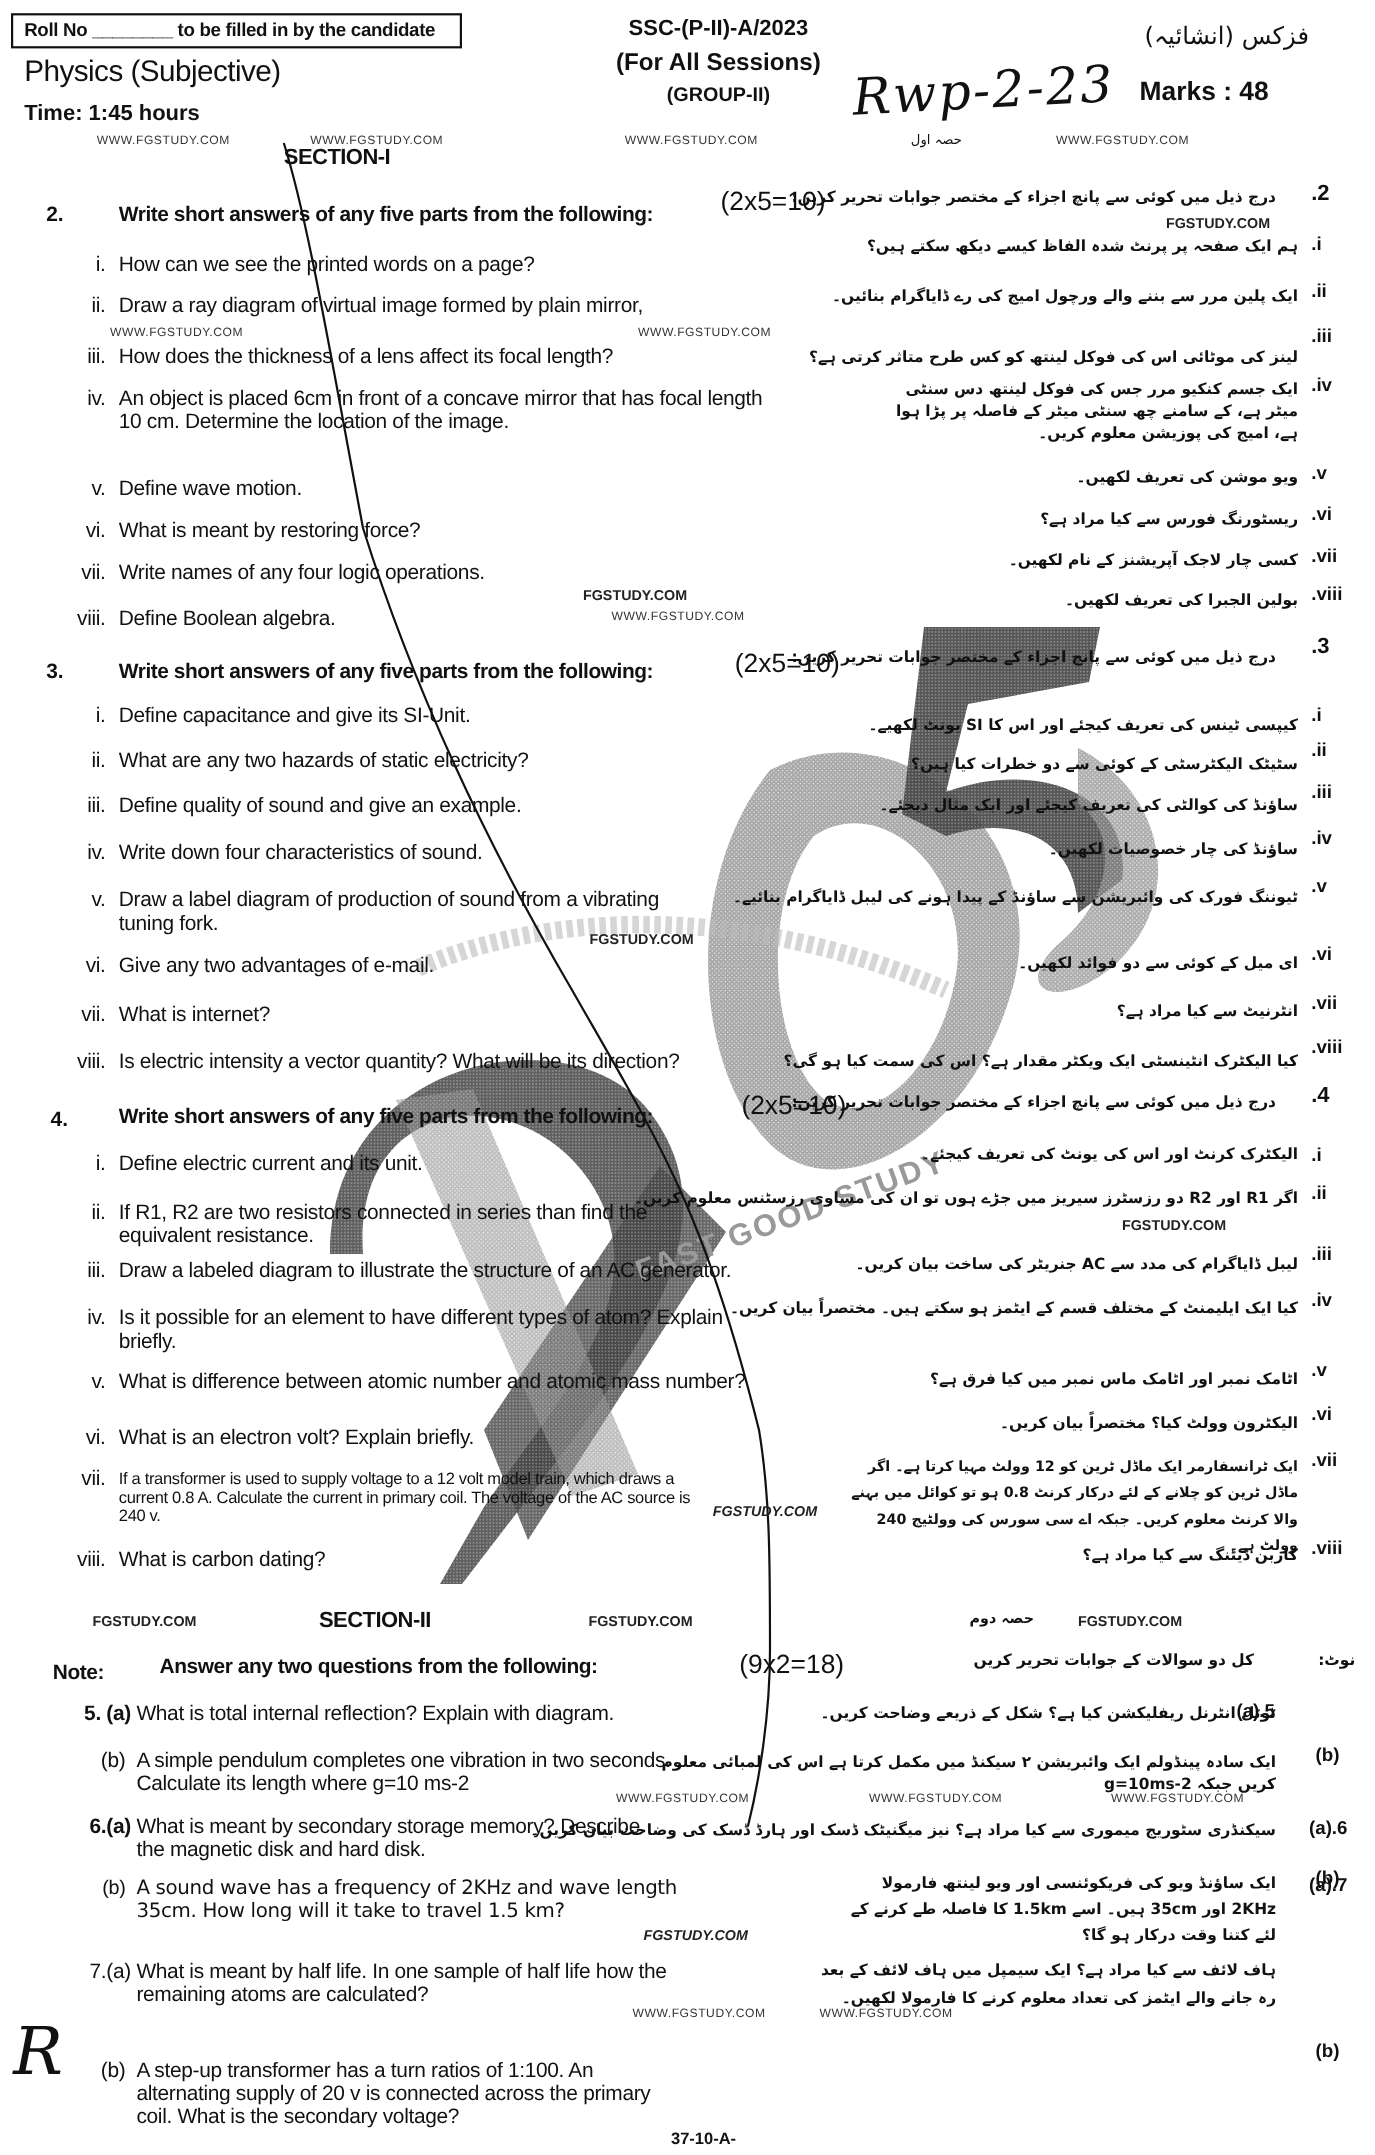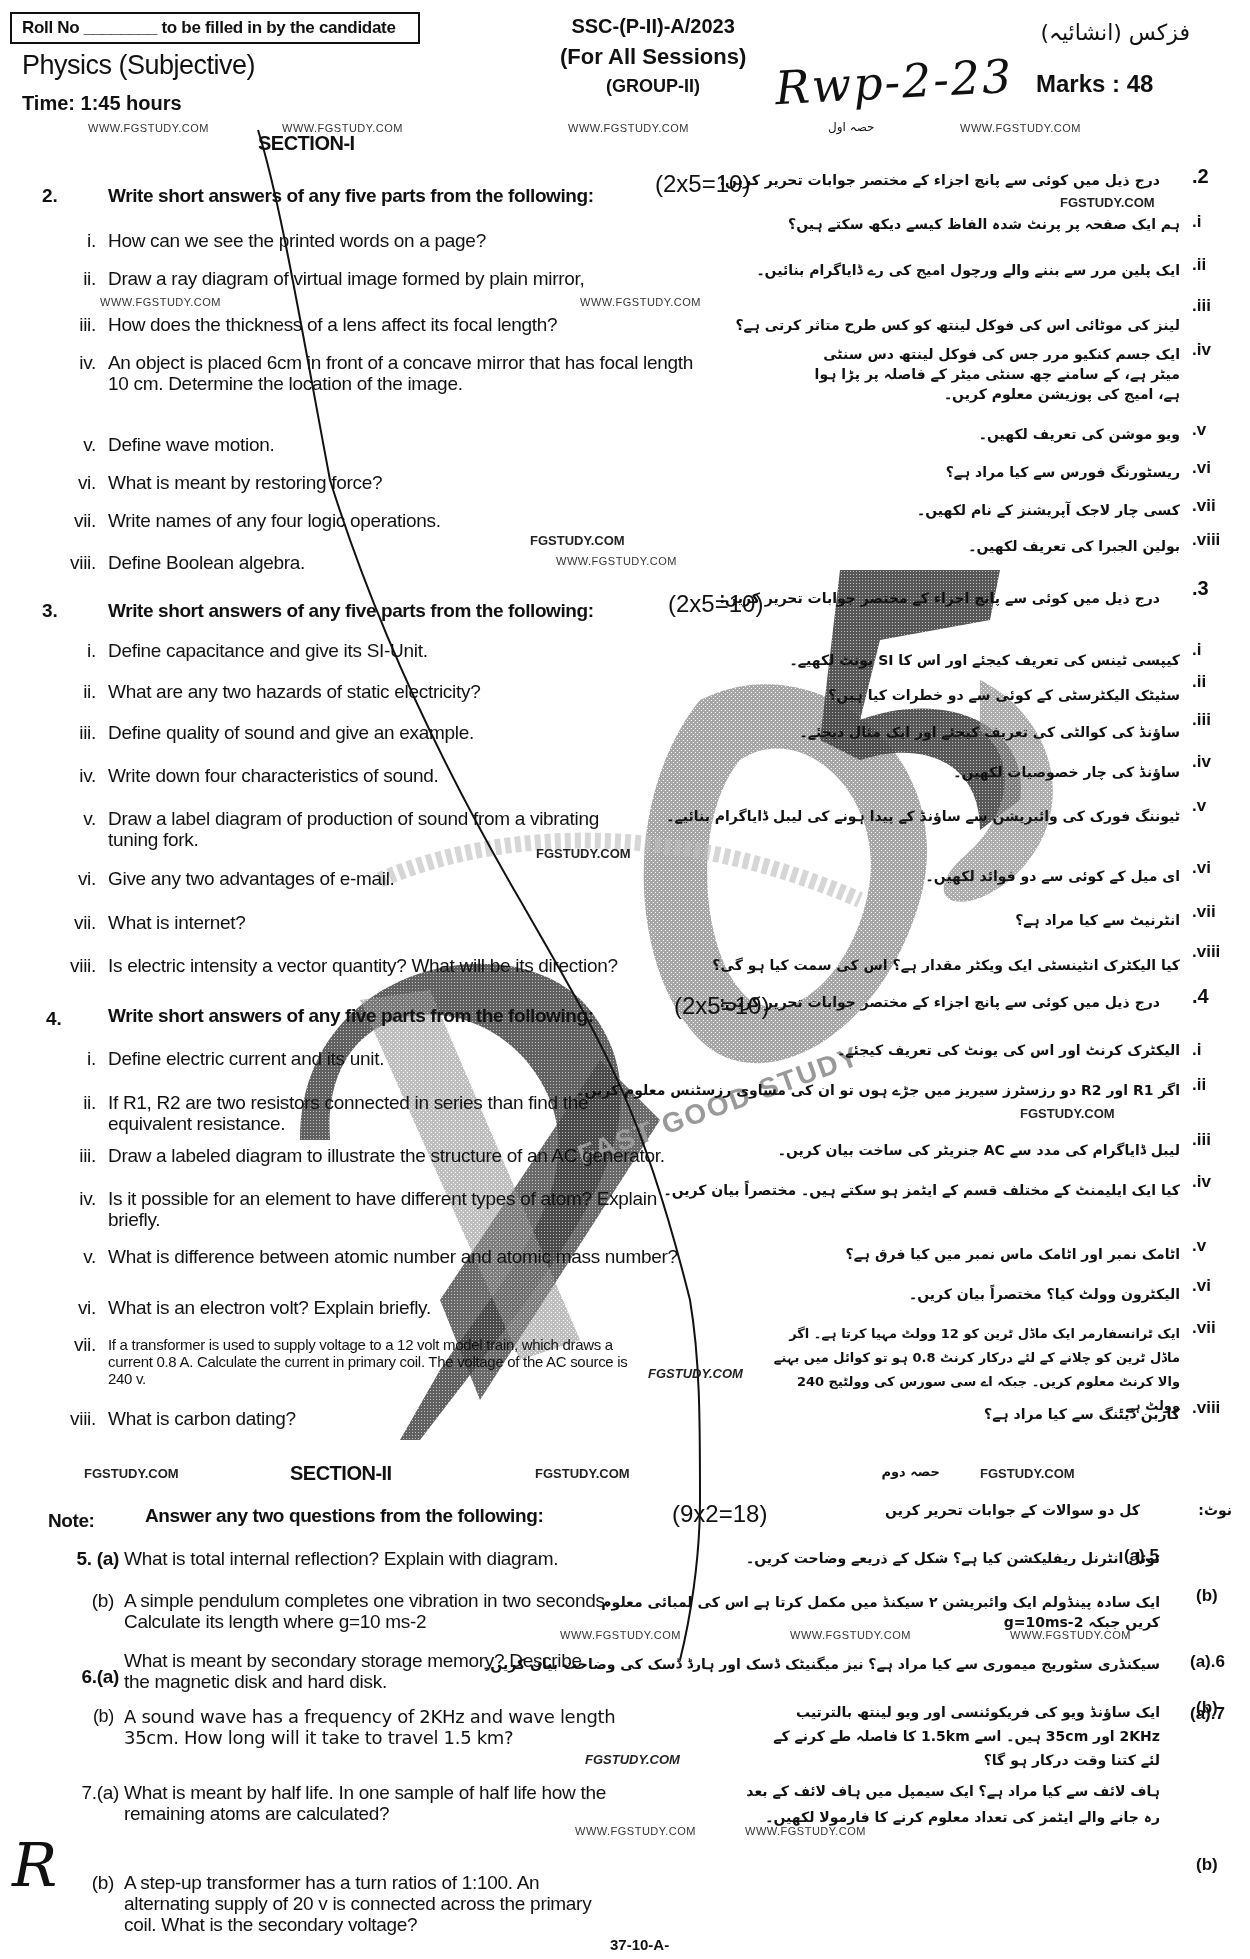--- a/index.html
+++ b/index.html
@@ -217,39 +217,39 @@
   <div class="u-item" style="top:1500px; right:110px;">کل دو سوالات کے جوابات تحریر کریں</div>
   <div class="u-item" style="top:1500px; right:18px;">نوٹ:</div>
 
   <div class="item" style="left:124px; top:1548px;"><span class="rn" style="left:-75px; width:70px; font-weight:bold;">5. (a)</span><span>What is total internal reflection? Explain with diagram.</span></div>
 
   <div class="item" style="left:124px; top:1590px; width:500px;"><span class="rn" style="left:-60px; width:50px;">(b)</span><span>A simple pendulum completes one vibration in two seconds. Calculate its length where g=10 ms-2</span></div>
   <div class="wm" style="left:560px; top:1629px;">WWW.FGSTUDY.COM</div>
   <div class="wm" style="left:790px; top:1629px;">WWW.FGSTUDY.COM</div>
   <div class="wm" style="left:1010px; top:1629px;">WWW.FGSTUDY.COM</div>
 
-  <div class="item" style="left:124px; top:1650px; width:460px;"><span class="rn" style="left:-75px; width:70px; font-weight:bold;margin-top:16px;">6.(a)</span><span>What is meant by secondary storage memory? Describe the magnetic disk and hard disk.</span></div>
+  <div class="item" style="left:124px; top:1650px; width:460px;"><span class="rn" style="left:-75px; width:70px; font-weight:bold;">6.(a)</span><span>What is meant by secondary storage memory? Describe the magnetic disk and hard disk.</span></div>
 
   <div class="item" style="left:124px; top:1706px; width:520px; font-family:'DejaVu Sans', sans-serif; font-size:18px;"><span class="rn" style="left:-60px; width:50px; font-family:'Liberation Sans', sans-serif;">(b)</span><span>A sound wave has a frequency of 2KHz and wave length 35cm. How long will it take to travel 1.5 km?</span></div>
   <div class="wm-bold" style="left:585px; top:1752px; font-style:italic;">FGSTUDY.COM</div>
 
   <div class="item" style="left:124px; top:1782px; width:520px;"><span class="rn" style="left:-75px; width:70px; font-weight:normal;">7.(a)</span><span>What is meant by half life. In one sample of half life how the remaining atoms are calculated?</span></div>
   <div class="wm" style="left:575px; top:1825px;">WWW.FGSTUDY.COM</div>
   <div class="wm" style="left:745px; top:1825px;">WWW.FGSTUDY.COM</div>
 
   <div class="item" style="left:124px; top:1872px; width:500px;"><span class="rn" style="left:-60px; width:50px;">(b)</span><span>A step-up transformer has a turn ratios of 1:100. An alternating supply of 20 v is connected across the primary coil. What is the secondary voltage?</span></div>
 
   <div class="u-rn" style="top:1546px; left:1124px;">(a).5</div>
   <div class="u-item" style="top:1548px; right:90px;">ٹوٹل انٹرنل ریفلیکشن کیا ہے؟ شکل کے ذریعے وضاحت کریں۔</div>
   <div class="u-rn" style="top:1586px; left:1196px;">(b)</div>
   <div class="u-item" style="top:1592px; right:90px; width:560px;">ایک سادہ پینڈولم ایک وائبریشن ۲ سیکنڈ میں مکمل کرتا ہے اس کی لمبائی معلوم کریں جبکہ g=10ms-2</div>
   <div class="u-rn" style="top:1652px; left:1190px;">(a).6</div>
   <div class="u-item" style="top:1654px; right:90px;">سیکنڈری سٹوریج میموری سے کیا مراد ہے؟ نیز میگنیٹک ڈسک اور ہارڈ ڈسک کی وضاحت بیان کریں۔</div>
   <div class="u-rn" style="top:1698px; left:1196px;">(b)</div>
-  <div class="u-item" style="top:1700px; right:90px; width:400px; line-height:24px;">ایک ساؤنڈ ویو کی فریکوئنسی اور ویو لینتھ بالترتیب 2KHz اور 35cm ہیں۔ اسے 1.5km کا فاصلہ طے کرنے کے لئے کتنا وقت درکار ہو گا؟</div>
+  <div class="u-item" style="top:1700px; right:90px; width:400px; line-height:24px;">ایک ساؤنڈ ویو کی فریکوئنسی اور ویو لینتھ فارمولا 2KHz اور 35cm ہیں۔ اسے 1.5km کا فاصلہ طے کرنے کے لئے کتنا وقت درکار ہو گا؟</div>
   <div class="u-rn" style="top:1704px; left:1190px;">(a).7</div>
   <div class="u-item" style="top:1778px; right:90px; width:420px; line-height:26px;">ہاف لائف سے کیا مراد ہے؟ ایک سیمپل میں ہاف لائف کے بعد رہ جانے والے ایٹمز کی تعداد معلوم کرنے کا فارمولا لکھیں۔</div>
   <div class="u-rn" style="top:1855px; left:1196px;">(b)</div>
 
   <div class="qnum" style="left:610px; top:1936px; font-size:15px;">37-10-A-</div>
   <div style="position:absolute; left:12px; top:1830px; font-family:'DejaVu Serif', serif; font-style:italic; font-size:60px;">R</div>
 
 </div>
 
 </body></html>

